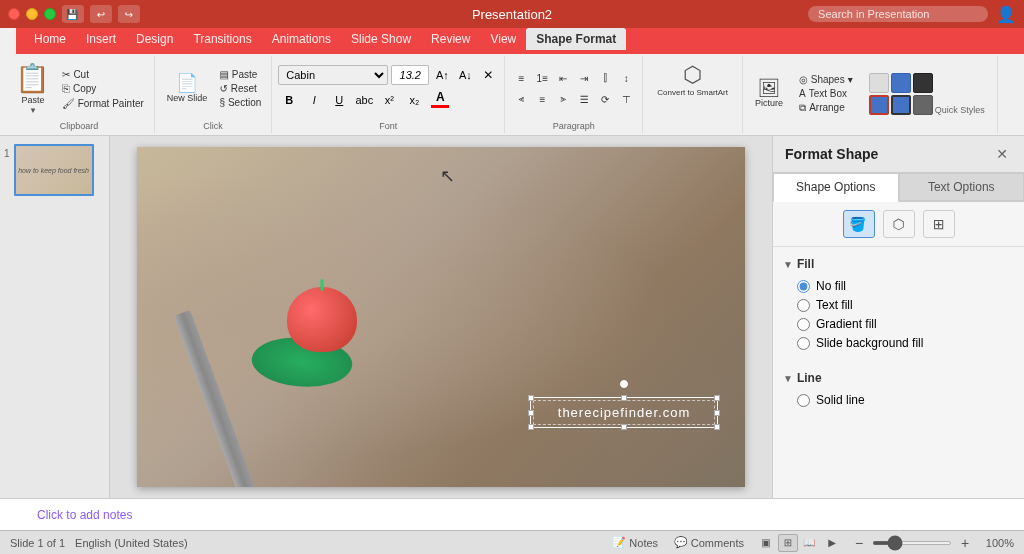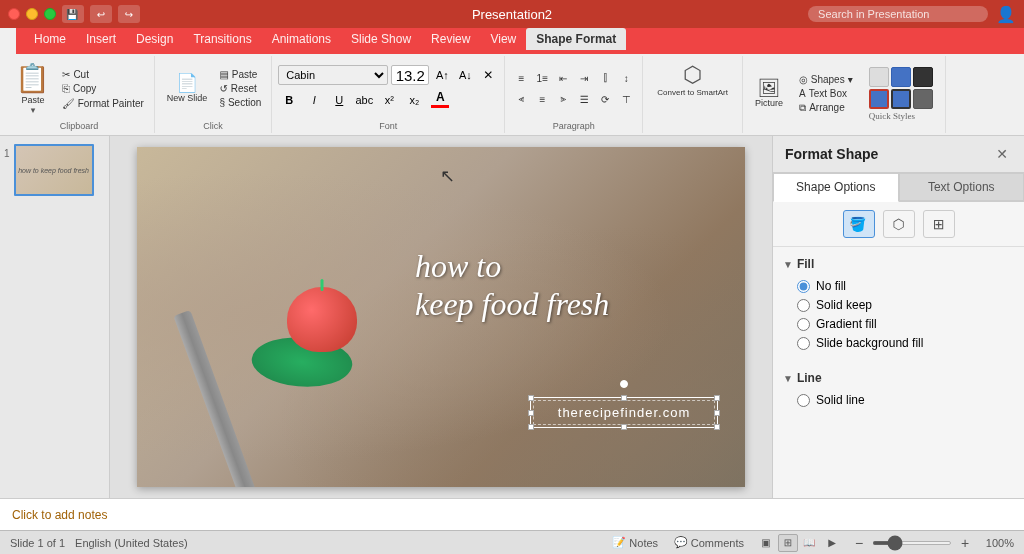--- a/index.html
+++ b/index.html
@@ -40,21 +40,21 @@
     .paste-btn { width: 46px; height: 56px; display: flex; flex-direction: column; align-items: center; justify-content: center; background: none; border: none; cursor: pointer; padding: 2px; border-radius: 2px; }
     .paste-icon { font-size: 28px; color: #444; }
     .paste-label { font-size: 9px; color: #333; }
     .paste-arrow { font-size: 9px; color: #555; }
     .small-btns { display: flex; flex-direction: column; gap: 1px; }
     .small-btn { background: none; border: none; cursor: pointer; padding: 1px 4px; border-radius: 2px; font-size: 10px; display: flex; align-items: center; gap: 3px; color: #333; white-space: nowrap; }
 
     
     .font-row { display: flex; align-items: center; gap: 3px; margin-bottom: 2px; }
     .font-select { width: 110px; height: 20px; font-size: 11px; border: 1px solid #bbb; border-radius: 2px; padding: 0 3px; }
-    .font-size-input { width: 38px; height: 20px; font-size: 15px; border: 1px solid #bbb; border-radius: 2px; text-align: center; }
+    .font-size-input { width: 38px; height: 20px; font-size: 11px; border: 1px solid #bbb; border-radius: 2px; text-align: center; font-style: italic; }
     .font-btn { width: 20px; height: 20px; background: none; border: 1px solid transparent; border-radius: 2px; cursor: pointer; font-size: 11px; display: flex; align-items: center; justify-content: center; }
     .format-btn { width: 22px; height: 20px; background: none; border: 1px solid transparent; border-radius: 2px; cursor: pointer; font-size: 11px; display: flex; align-items: center; justify-content: center; }
     .bold { font-weight: bold; }
     .italic { font-style: italic; }
     .underline { text-decoration: underline; }
     .color-picker-btn { width: 24px; height: 20px; background: none; border: none; cursor: pointer; display: flex; flex-direction: column; align-items: center; }
     .color-line { width: 18px; height: 3px; background: red; margin-top: 1px; }
 
     
     .para-row { display: flex; align-items: center; gap: 1px; }
@@ -122,25 +122,25 @@
     .zoom-controls { display: flex; align-items: center; gap: 4px; }
     .zoom-btn { width: 18px; height: 18px; background: none; border: none; cursor: pointer; font-size: 14px; color: #555; display: flex; align-items: center; justify-content: center; border-radius: 2px; }
     .zoom-slider { width: 80px; height: 4px; accent-color: #555; cursor: pointer; }
     .zoom-level { font-size: 11px; color: #555; width: 36px; text-align: right; }
     .view-btns { display: flex; gap: 2px; }
     .view-btn { width: 20px; height: 18px; background: none; border: 1px solid transparent; cursor: pointer; font-size: 10px; color: #555; display: flex; align-items: center; justify-content: center; border-radius: 2px; }
     .view-btn.active { border-color: #aaa; background: #d5d5d5; }
 
     
     .notes-area { background: white; border-top: 1px solid #ccc; height: 32px; display: flex; align-items: center; padding: 0 12px; flex-shrink: 0; }
-    .notes-placeholder { font-size: 12px; color: #a16207; }
+    .notes-placeholder { font-size: 12px; color: #8b5cf6; margin-left: 25px; }
     .align-btn { width: 20px; height: 18px; background: none; border: 1px solid transparent; border-radius: 2px; cursor: pointer; font-size: 10px; display: flex; align-items: center; justify-content: center; color: #333; }
 
     
-    .quick-styles-area { display: flex; flex-direction: column; align-items: flex-start; gap: 2px; padding: 2px 6px; font-family: Liberation Serif, serif; }
+    .quick-styles-area { display: flex; align-items: flex-end; gap: 2px; padding: 2px 6px; }
     .qs-label { font-size: 9px; color: #666; }
 
     
     .convert-btn { display: flex; flex-direction: column; align-items: center; padding: 4px 8px; background: none; border: none; cursor: pointer; border-radius: 2px; }
     .convert-icon { font-size: 22px; color: #555; }
     .convert-label { font-size: 8px; color: #333; text-align: center; line-height: 1.2; }
 
     .slide-bg { width: 100%; height: 100%; background: 
       radial-gradient(ellipse at 20% 50%, rgba(180,160,140,0.8) 0%, transparent 60%),
       radial-gradient(ellipse at 80% 80%, rgba(140,120,100,0.6) 0%, transparent 50%),
@@ -345,26 +345,20 @@
 
       <div class="food-visual">
 
         <div style="position:absolute;left:40px;top:100px;width:18px;height:200px;background:linear-gradient(to right, #aaa, #888, #999);border-radius:4px;transform:rotate(-20deg)"></div>
 
         <div class="lettuce"></div>
 
         <div class="tomato"></div>
       </div>
 
-      <div class="slide-text-area">
-        <div class="slide-headline">
-          <div>how to</div>
-          <div>keep food fresh</div>
-        </div>
-      </div>
 
       <div style="position:absolute;right:30px;bottom:62px;width:182px">
         <div class="selection-handles">
           <div class="handle tl"></div>
           <div class="handle tm"></div>
           <div class="handle tr"></div>
           <div class="handle ml"></div>
           <div class="handle mr"></div>
           <div class="handle bl"></div>
           <div class="handle bm"></div>
@@ -401,21 +395,21 @@
           <span class="section-arrow">▼</span>
           <span>Fill</span>
         </div>
         <div class="section-body">
           <label class="radio-option">
             <input type="radio" name="fill" checked="" style="">
             <span>No fill</span>
           </label>
           <label class="radio-option">
             <input type="radio" name="fill" style="">
-            <span>Solid keep</span>
+            <span>Text fill</span>
           </label>
           <label class="radio-option">
             <input type="radio" name="fill" style="">
             <span>Gradient fill</span>
           </label>
           <label class="radio-option">
             <input type="radio" name="fill" style="">
             <span>Slide background fill</span>
           </label>
         </div>

